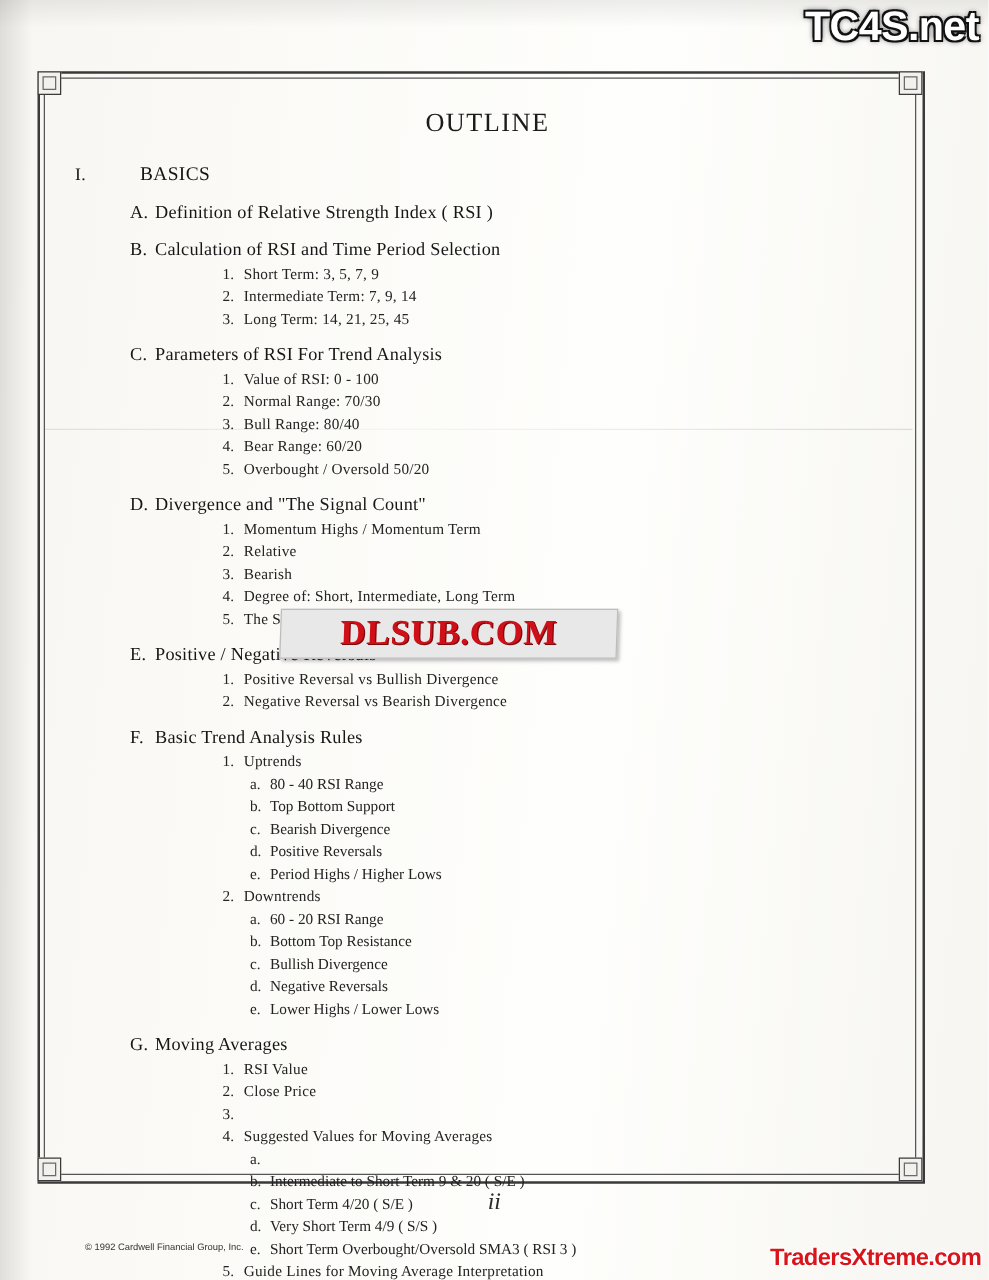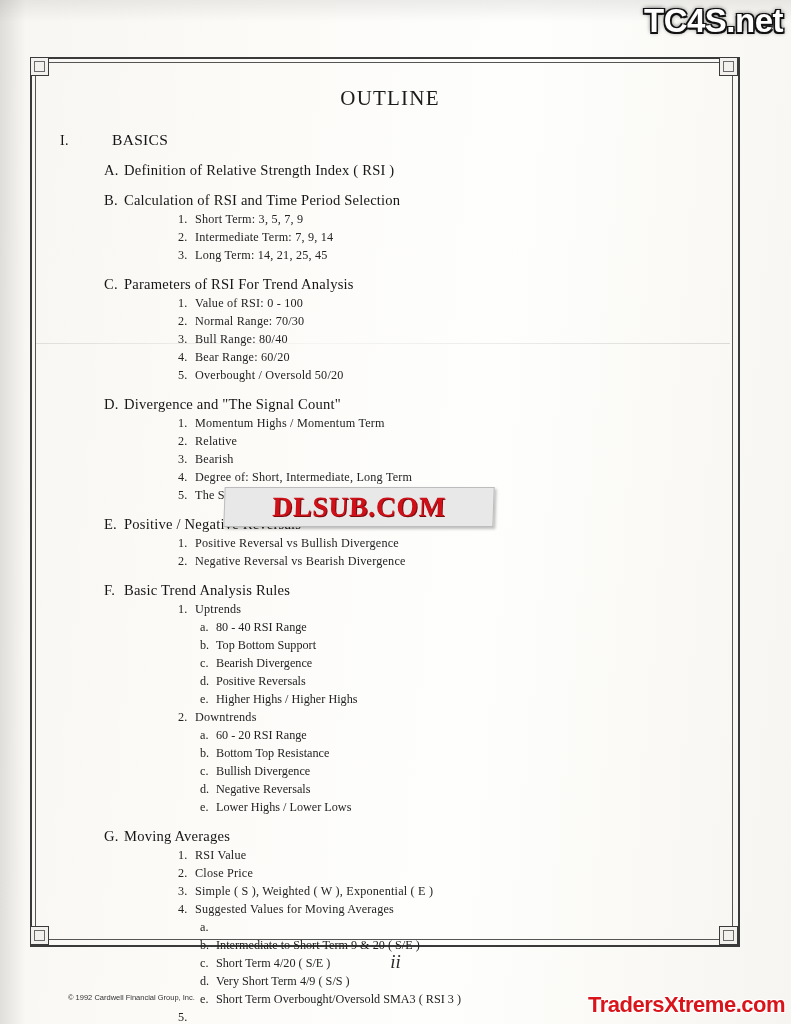--- a/index.html
+++ b/index.html
@@ -180,21 +180,21 @@
       0 0 5px #000;
     letter-spacing: -0.5px;
     text-align: right;
   }
   .wm-traders {
     position: absolute;
     right: 6px;
     bottom: 6px;
     font-family: "Liberation Sans", sans-serif;
     font-weight: bold;
-    font-size: 22px;
+    font-size: 19px;
     color: #d9151b;
     text-shadow:
       -1px -1px 0 #fff, 1px -1px 0 #fff,
       -1px 1px 0 #fff, 1px 1px 0 #fff;
     letter-spacing: -0.5px;
   }
   .wm-dlsub {
     position: absolute;
     left: 224px;
     top: 487px;
@@ -373,21 +373,21 @@
                 <div class="alpha-item">
                   <span class="alpha-marker">c.</span>
                   <span>Bearish Divergence</span>
                 </div>
                 <div class="alpha-item">
                   <span class="alpha-marker">d.</span>
                   <span>Positive Reversals</span>
                 </div>
                 <div class="alpha-item">
                   <span class="alpha-marker">e.</span>
-                  <span>Higher Highs / Higher Highs</span>
+                  <span>Period Highs / Higher Lows</span>
                 </div>
               </div>
               <div class="num-item">
                 <span class="num-marker">2.</span>
                 <span>Downtrends</span>
               </div>
               <div class="alpha-list">
                 <div class="alpha-item">
                   <span class="alpha-marker">a.</span>
                   <span>60 - 20 RSI Range</span>
@@ -418,21 +418,20 @@
               <div class="num-item">
                 <span class="num-marker">1.</span>
                 <span>RSI Value</span>
               </div>
               <div class="num-item">
                 <span class="num-marker">2.</span>
                 <span>Close Price</span>
               </div>
               <div class="num-item">
                 <span class="num-marker">3.</span>
-                <span>Simple ( S ),   Weighted ( W ),   Exponential ( E )</span>
               </div>
               <div class="num-item">
                 <span class="num-marker">4.</span>
                 <span>Suggested Values for Moving Averages</span>
               </div>
               <div class="alpha-list">
                 <div class="alpha-item">
                   <span class="alpha-marker">a.</span>
                 </div>
                 <div class="alpha-item">
@@ -447,20 +446,21 @@
                   <span class="alpha-marker">d.</span>
                   <span>Very Short Term  4/9  ( S/S )</span>
                 </div>
                 <div class="alpha-item">
                   <span class="alpha-marker">e.</span>
                   <span>Short Term Overbought/Oversold  SMA3 ( RSI 3 )</span>
                 </div>
               </div>
               <div class="num-item">
                 <span class="num-marker">5.</span>
+                <span>Guide Lines for Moving Average Interpretation</span>
               </div>
             </div>
           </div>
         </div>
       </div>
   </div>
 
   <div class="fold"></div>
 
   <div class="page-num">ii</div>

